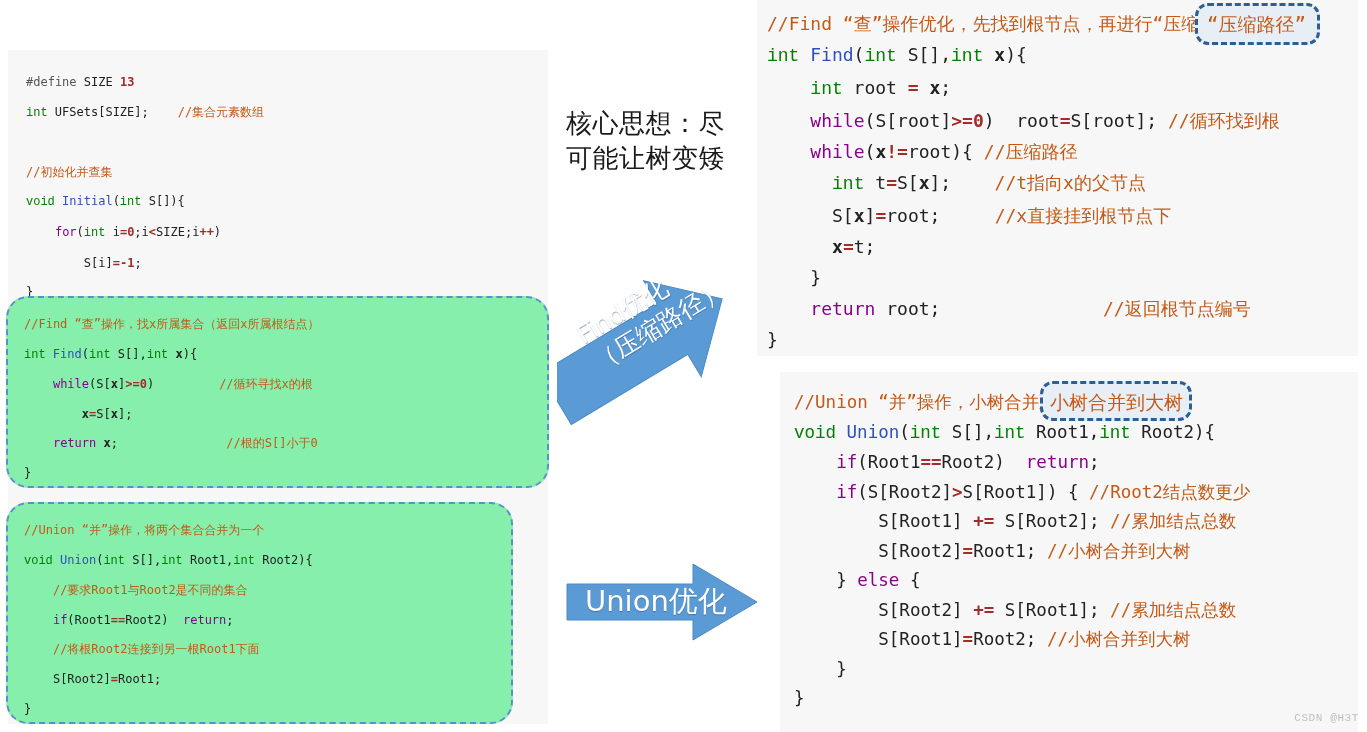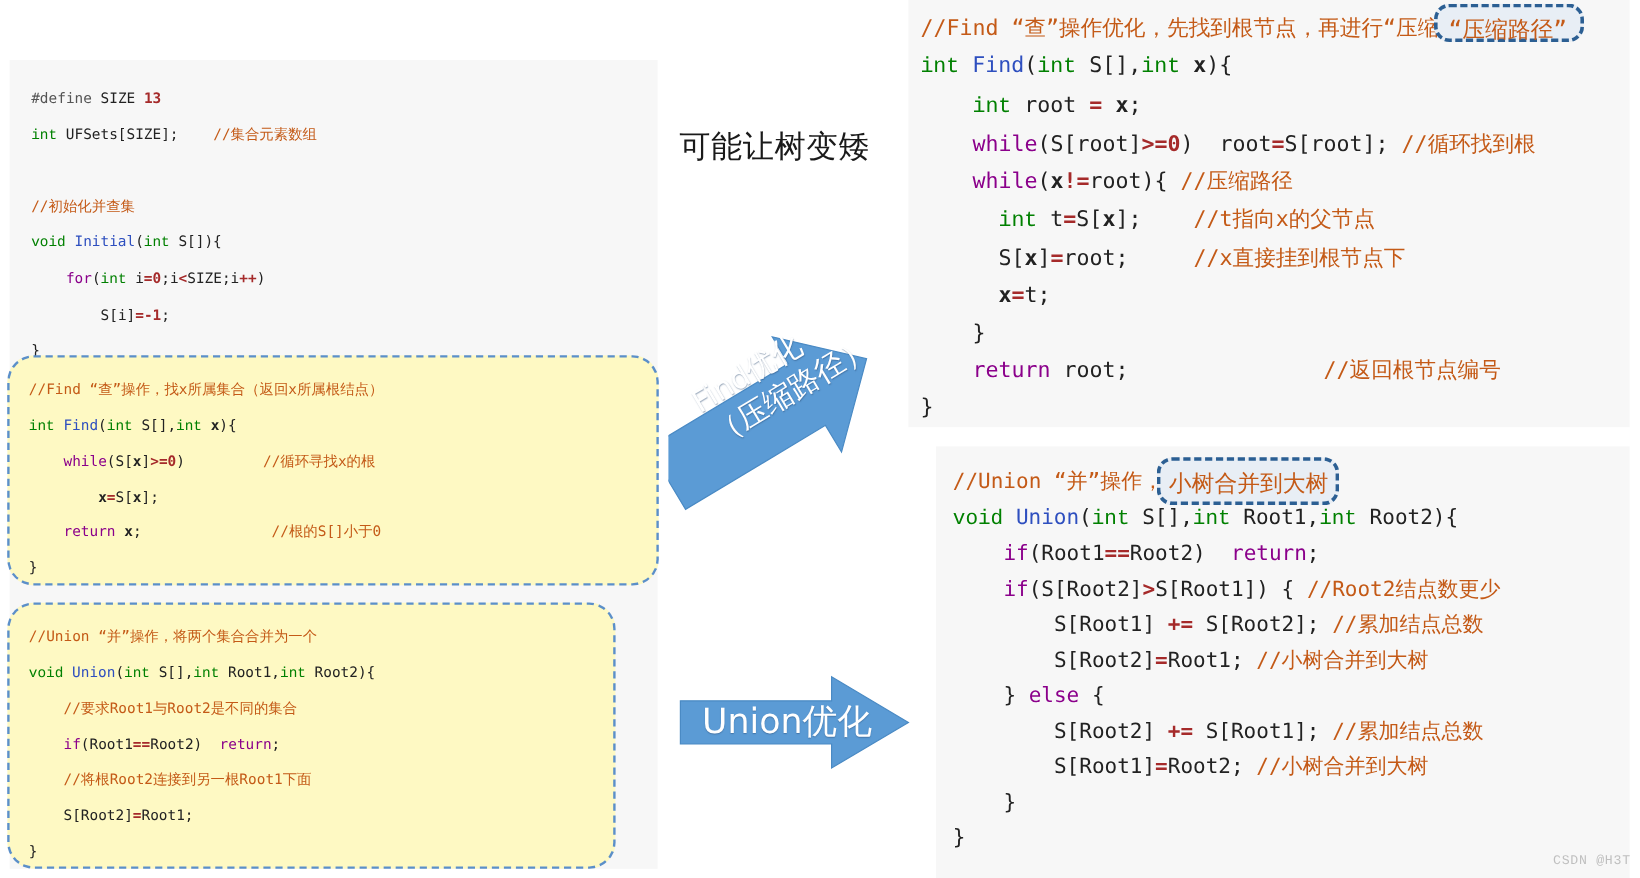--- a/index.html
+++ b/index.html
@@ -41,39 +41,39 @@
   .fn  { color: #2E4FBF; }           
   .op  { color: #A52A2A; font-weight: bold; }  
   .cm  { color: #C45A17; }           
   .pp  { color: #555555; }           
   .pl  { color: #222222; }           
   .bd  { font-weight: bold; }
 
   
   .pink-block {
     position: absolute;
-    background: #fef9c3;
+    background: #86efac;
     border: 2px dashed #5b8fc9;
     border-radius: 22px;
     box-sizing: border-box;
   }
   .pink-block.find  { left: 6px; top: 296px; width: 543px; height: 192px; }
   .pink-block.union { left: 6px; top: 502px; width: 507px; height: 222px; }
   .pink-block .code { position: relative; }
 
   
   .hl-box {
     position: absolute;
     background: #e8eef5;
     border: 3px dashed #2c5f93;
     border-radius: 13px;
     box-sizing: border-box;
   }
-  .hl-box.path   { left: 1195px; top: 3px;   width: 125px; height: 32px; }
-  .hl-box.merge  { left: 964px; top: 381px; width: 152px; height: 40px; padding-left: 25px; }
+  .hl-box.path   { left: 1195px; top: 3px;   width: 125px; height: 42px; }
+  .hl-box.merge  { left: 1040px; top: 381px; width: 152px; height: 40px; padding-left: 25px; }
 
   
   .core-idea {
     position: absolute;
     left: 566px; top: 106px;
     width: 186px;
     font-family: "DejaVu Serif", "Liberation Serif", serif;
     font-size: 26px;
     line-height: 35px;
     color: #1a1a1a;
@@ -151,20 +151,21 @@
   <div class="code" style="position:absolute; left:16px; top:12px;"><span class="cm">//Union “并”操作，将两个集合合并为一个</span>
 <span class="ty">void</span> <span class="fn">Union</span><span class="pl">(</span><span class="ty">int</span><span class="pl"> S[],</span><span class="ty">int</span><span class="pl"> Root1,</span><span class="ty">int</span><span class="pl"> Root2){</span>
     <span class="cm">//要求Root1与Root2是不同的集合</span>
     <span class="k">if</span><span class="pl">(Root1</span><span class="op">==</span><span class="pl">Root2)  </span><span class="k">return</span><span class="pl">;</span>
     <span class="cm">//将根Root2连接到另一根Root1下面</span>
     <span class="pl">S[Root2]</span><span class="op">=</span><span class="pl">Root1;</span>
 <span class="pl">}</span></div>
 </div>
 
 <div class="core-idea">
+  <div>核心思想：尽</div>
   <div>可能让树变矮</div>
 </div>
 
 <div class="arrow-find">
   <svg width="200" height="185" viewBox="0 0 200 185">
     <g transform="rotate(-31 100 92)">
       <path d="M -18 62 L 118 62 L 118 36 L 176 92 L 118 148 L 118 122 L -18 122 Z" fill="#5b9bd5" stroke="#4a8ac4" stroke-width="1"></path>
     </g>
   </svg>
   <div class="lbl">

